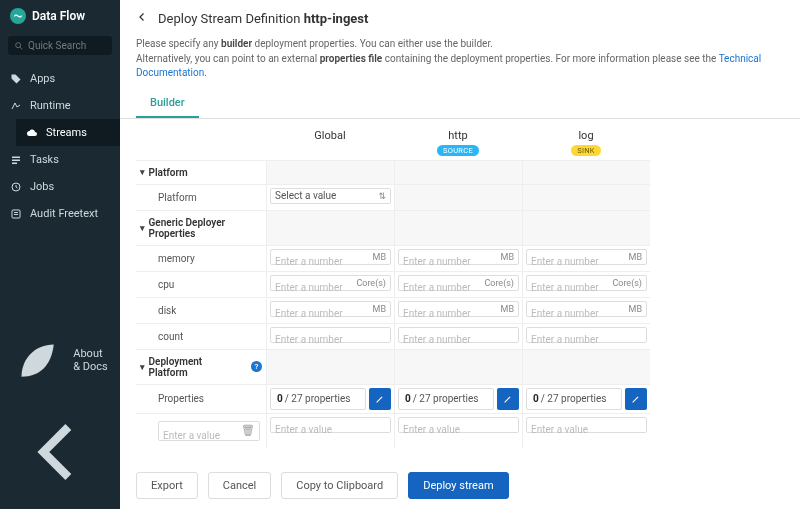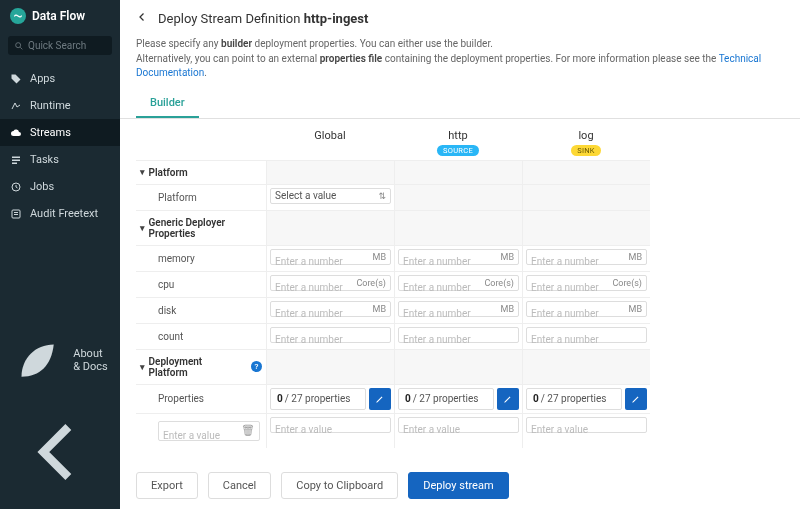--- a/index.html
+++ b/index.html
@@ -4,21 +4,21 @@
 <style>
 * { box-sizing: border-box; margin: 0; padding: 0; font-family: -apple-system, BlinkMacSystemFont, "Segoe UI", Roboto, Arial, sans-serif; }
 body { width: 800px; height: 509px; overflow: hidden; background: #fff; display: flex; font-size: 11px; color: #444; }
 .sidebar { width: 120px; background: #1b2a32; color: #cfd8dc; display: flex; flex-direction: column; }
 .logo { display: flex; align-items: center; gap: 6px; padding: 8px 10px; color: #fff; font-weight: 600; font-size: 12px; }
 .logo-icon { width: 16px; height: 16px; border-radius: 50%; background: #26a69a; display: flex; align-items: center; justify-content: center; }
 .logo-icon svg { width: 10px; height: 10px; }
 .search { margin: 4px 8px 10px; background: #0f1b21; border-radius: 3px; padding: 4px 6px; display: flex; align-items: center; gap: 4px; color: #6e7a80; font-size: 10px; }
 .nav { flex: 1; }
 .nav-item { display: flex; align-items: center; gap: 8px; padding: 7px 10px; color: #cfd8dc; font-size: 11px; cursor: pointer; }
-.nav-item.active { background: #0f1b21; color: #fff; }
+.nav-item.active { background: #0f1b21; color: #fff; margin-left: 16px; }
 .nav-item svg, .nav-item .ico { width: 12px; height: 12px; flex: 0 0 12px; }
 .foot-item { display: flex; align-items: center; gap: 8px; padding: 7px 10px; color: #cfd8dc; font-size: 11px; cursor: pointer; }
 .main { flex: 1; display: flex; flex-direction: column; overflow: hidden; }
 .header { display: flex; align-items: center; gap: 10px; padding: 10px 16px 6px; border-bottom: 1px solid transparent; }
 .back { font-size: 14px; color: #333; cursor: pointer; }
 .title { font-size: 13px; color: #333; }
 .title b { font-weight: 700; }
 .desc { padding: 4px 16px 2px; font-size: 10px; color: #666; line-height: 1.45; }
 .desc b { color: #444; font-weight: 600; }
 .desc a { color: #1976d2; text-decoration: none; }

